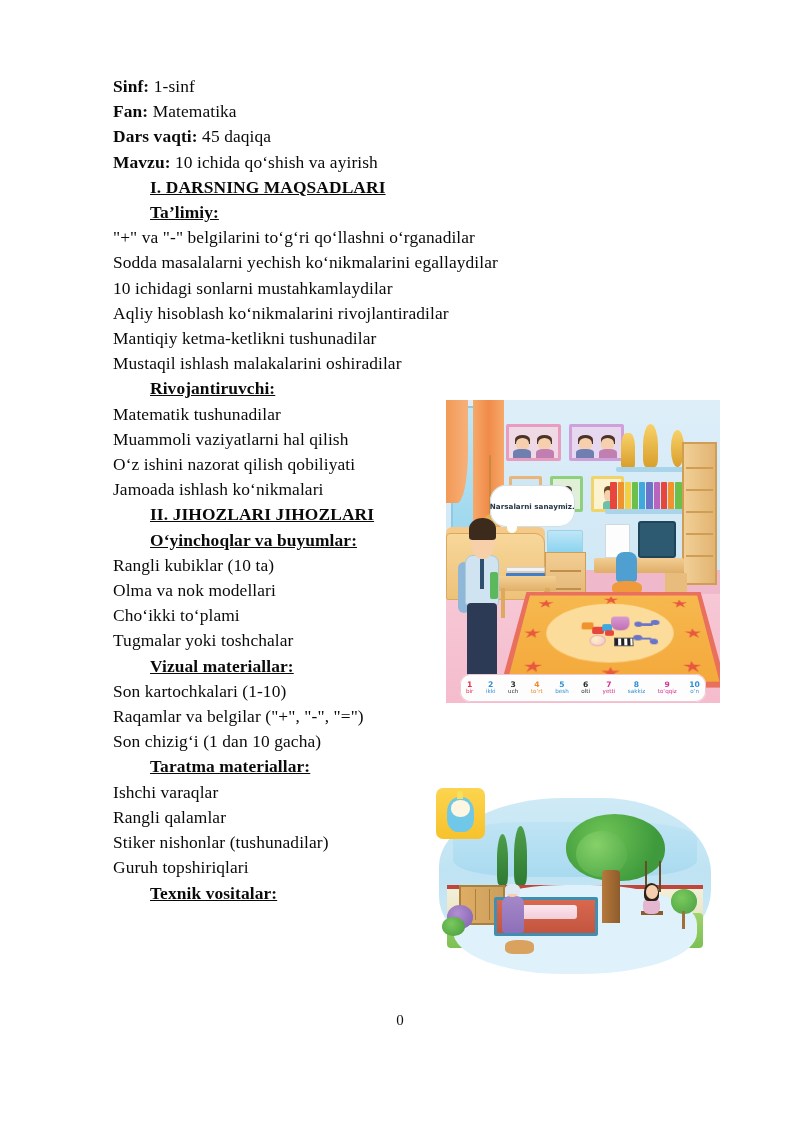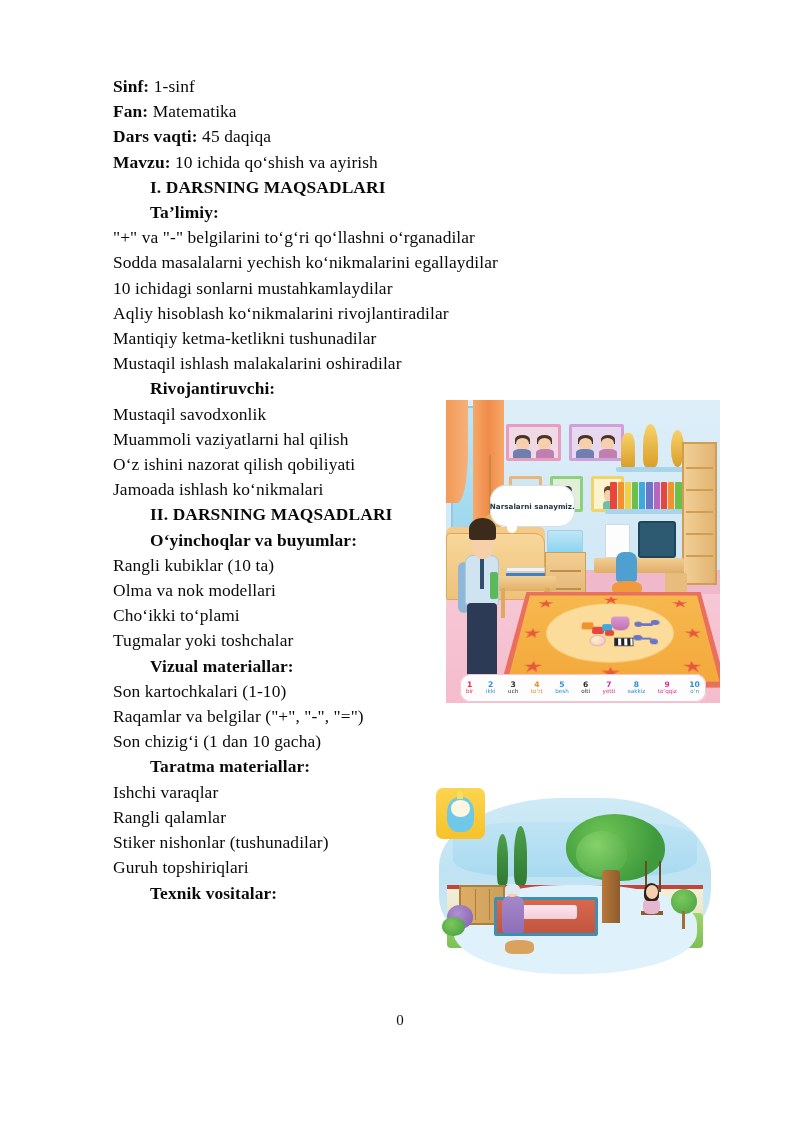--- a/index.html
+++ b/index.html
@@ -27,21 +27,21 @@
     top: 74px;
     width: 600px;
   }
 
   .line {
     font-size: 17.4px;
     line-height: 25.2px;
     white-space: pre;
     letter-spacing: 0.1px;
   }
-  .line.indent { padding-left: 37px; }
+  .line.indent { padding-left: 37px; text-decoration: underline; }
   .line b, .line .b { font-weight: bold; }
   .head { font-weight: bold; }
 
   
   .figure-1 {
     position: absolute;
     left: 446px;
     top: 400px;
     width: 274px;
     height: 303px;
@@ -299,26 +299,26 @@
     <div class="line indent head">Ta’limiy:</div>
     <div class="line">"+" va "-" belgilarini to‘g‘ri qo‘llashni o‘rganadilar</div>
     <div class="line">Sodda masalalarni yechish ko‘nikmalarini egallaydilar</div>
     <div class="line">10 ichidagi sonlarni mustahkamlaydilar</div>
 
     <div class="line">Aqliy hisoblash ko‘nikmalarini rivojlantiradilar</div>
     <div class="line">Mantiqiy ketma-ketlikni tushunadilar</div>
     <div class="line">Mustaqil ishlash malakalarini oshiradilar</div>
 
     <div class="line indent head">Rivojantiruvchi:</div>
-    <div class="line">Mustaqil savodxonlik</div>
+    <div class="line">Matematik tushunadilar</div>
     <div class="line">Muammoli vaziyatlarni hal qilish</div>
     <div class="line">O‘z ishini nazorat qilish qobiliyati</div>
     <div class="line">Jamoada ishlash ko‘nikmalari</div>
 
-    <div class="line indent head">II. DARSNING MAQSADLARI</div>
+    <div class="line indent head">II. JIHOZLARI JIHOZLARI</div>
     <div class="line indent head">O‘yinchoqlar va buyumlar:</div>
     <div class="line">Rangli kubiklar (10 ta)</div>
     <div class="line">Olma va nok modellari</div>
     <div class="line">Cho‘ikki to‘plami</div>
     <div class="line">Tugmalar yoki toshchalar</div>
 
     <div class="line indent head">Vizual materiallar:</div>
     <div class="line">Son kartochkalari (1-10)</div>
     <div class="line">Raqamlar va belgilar ("+", "-", "=")</div>
     <div class="line">Son chizig‘i (1 dan 10 gacha)</div>

